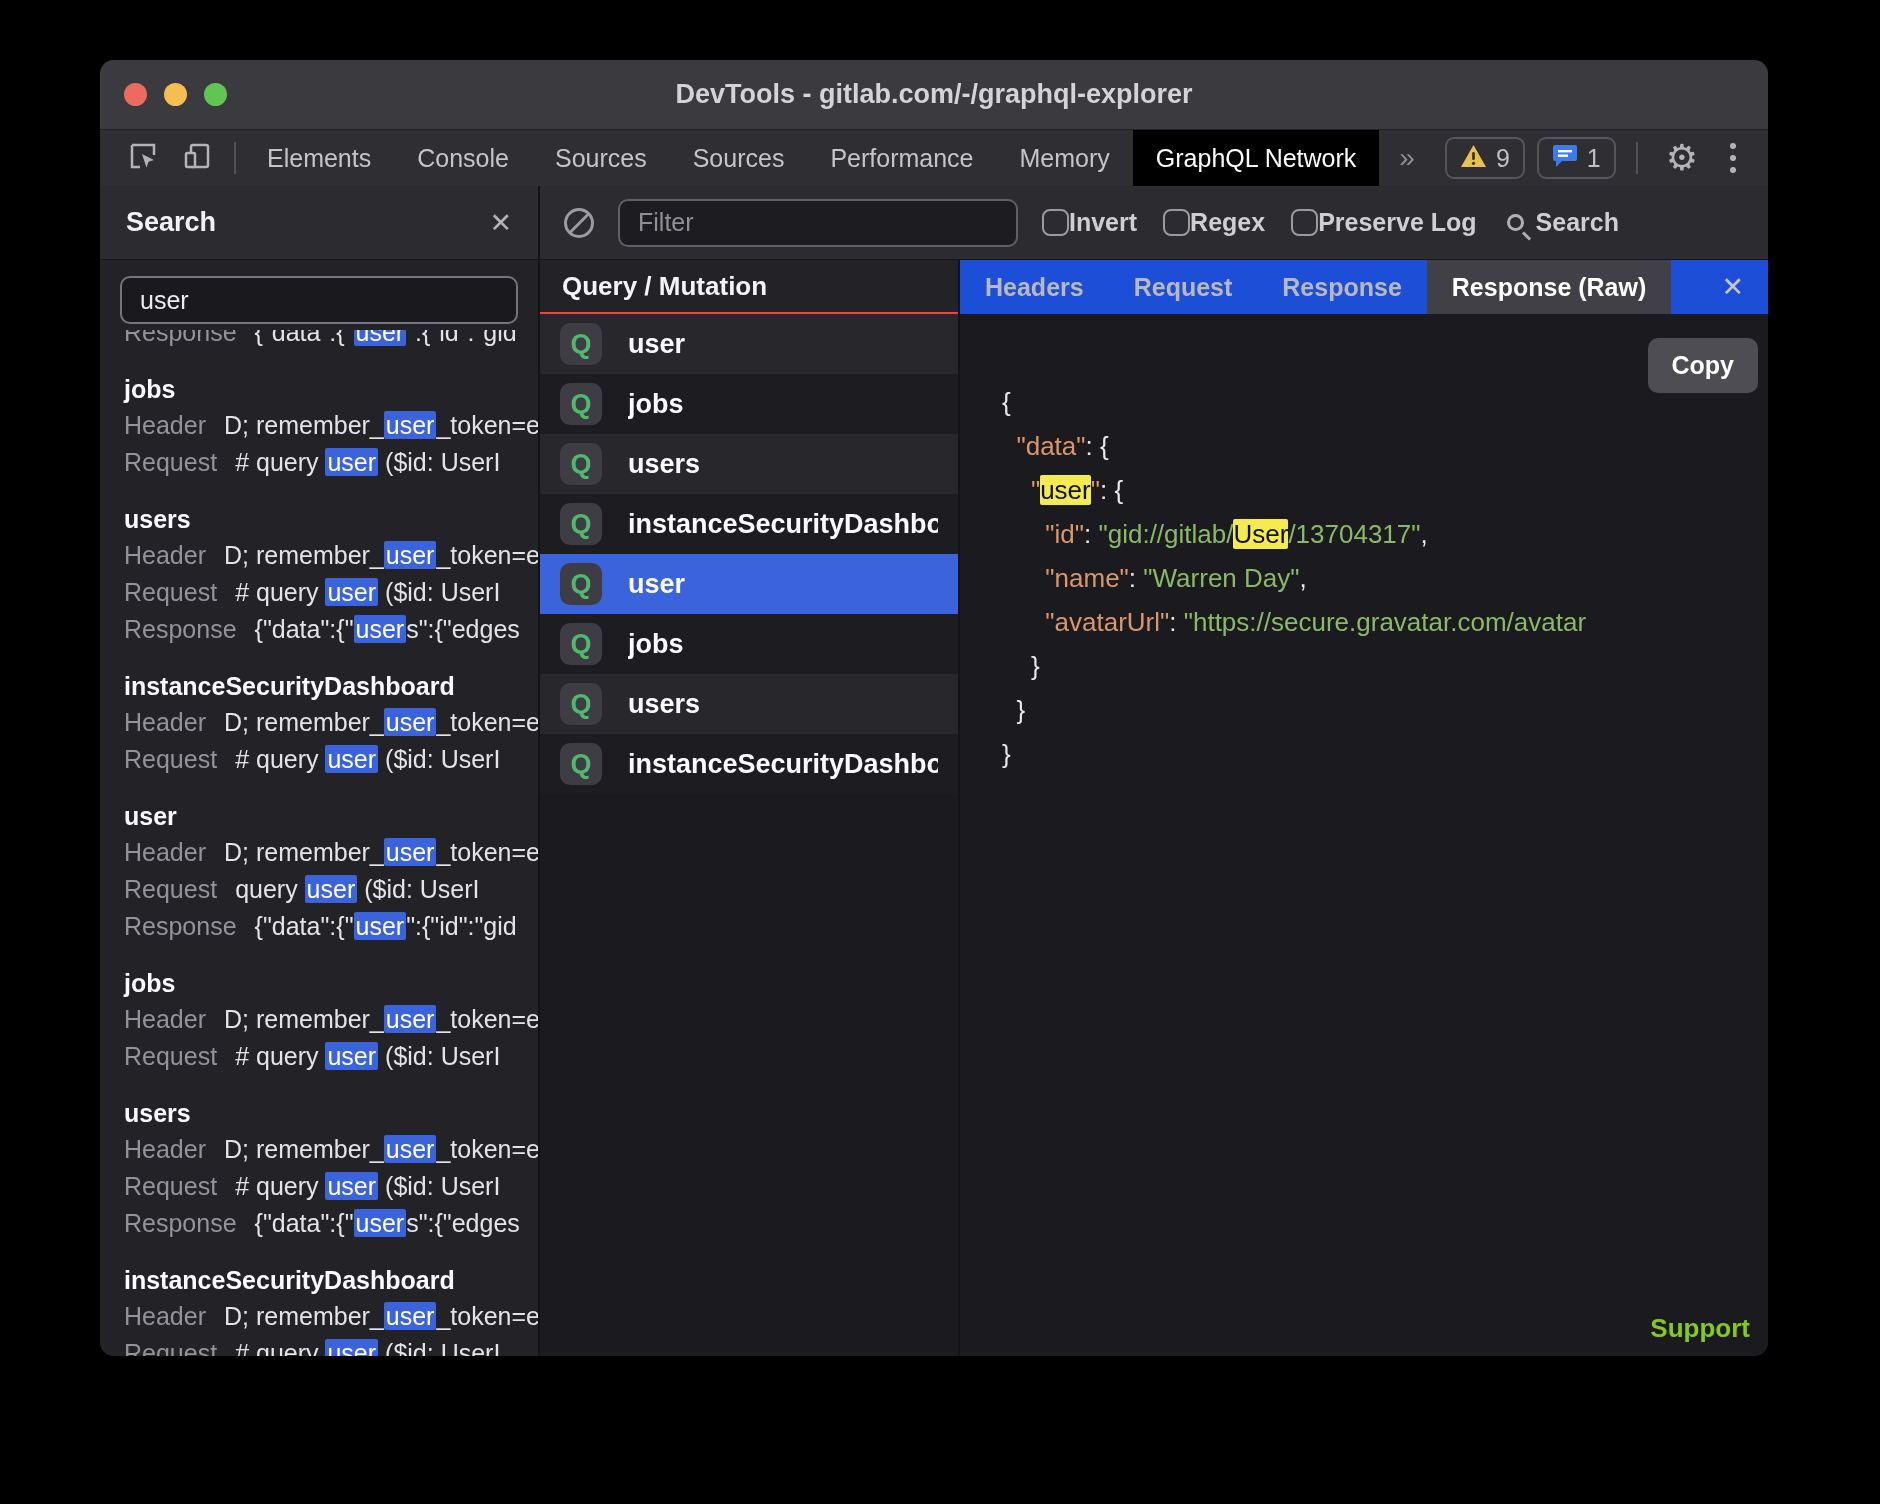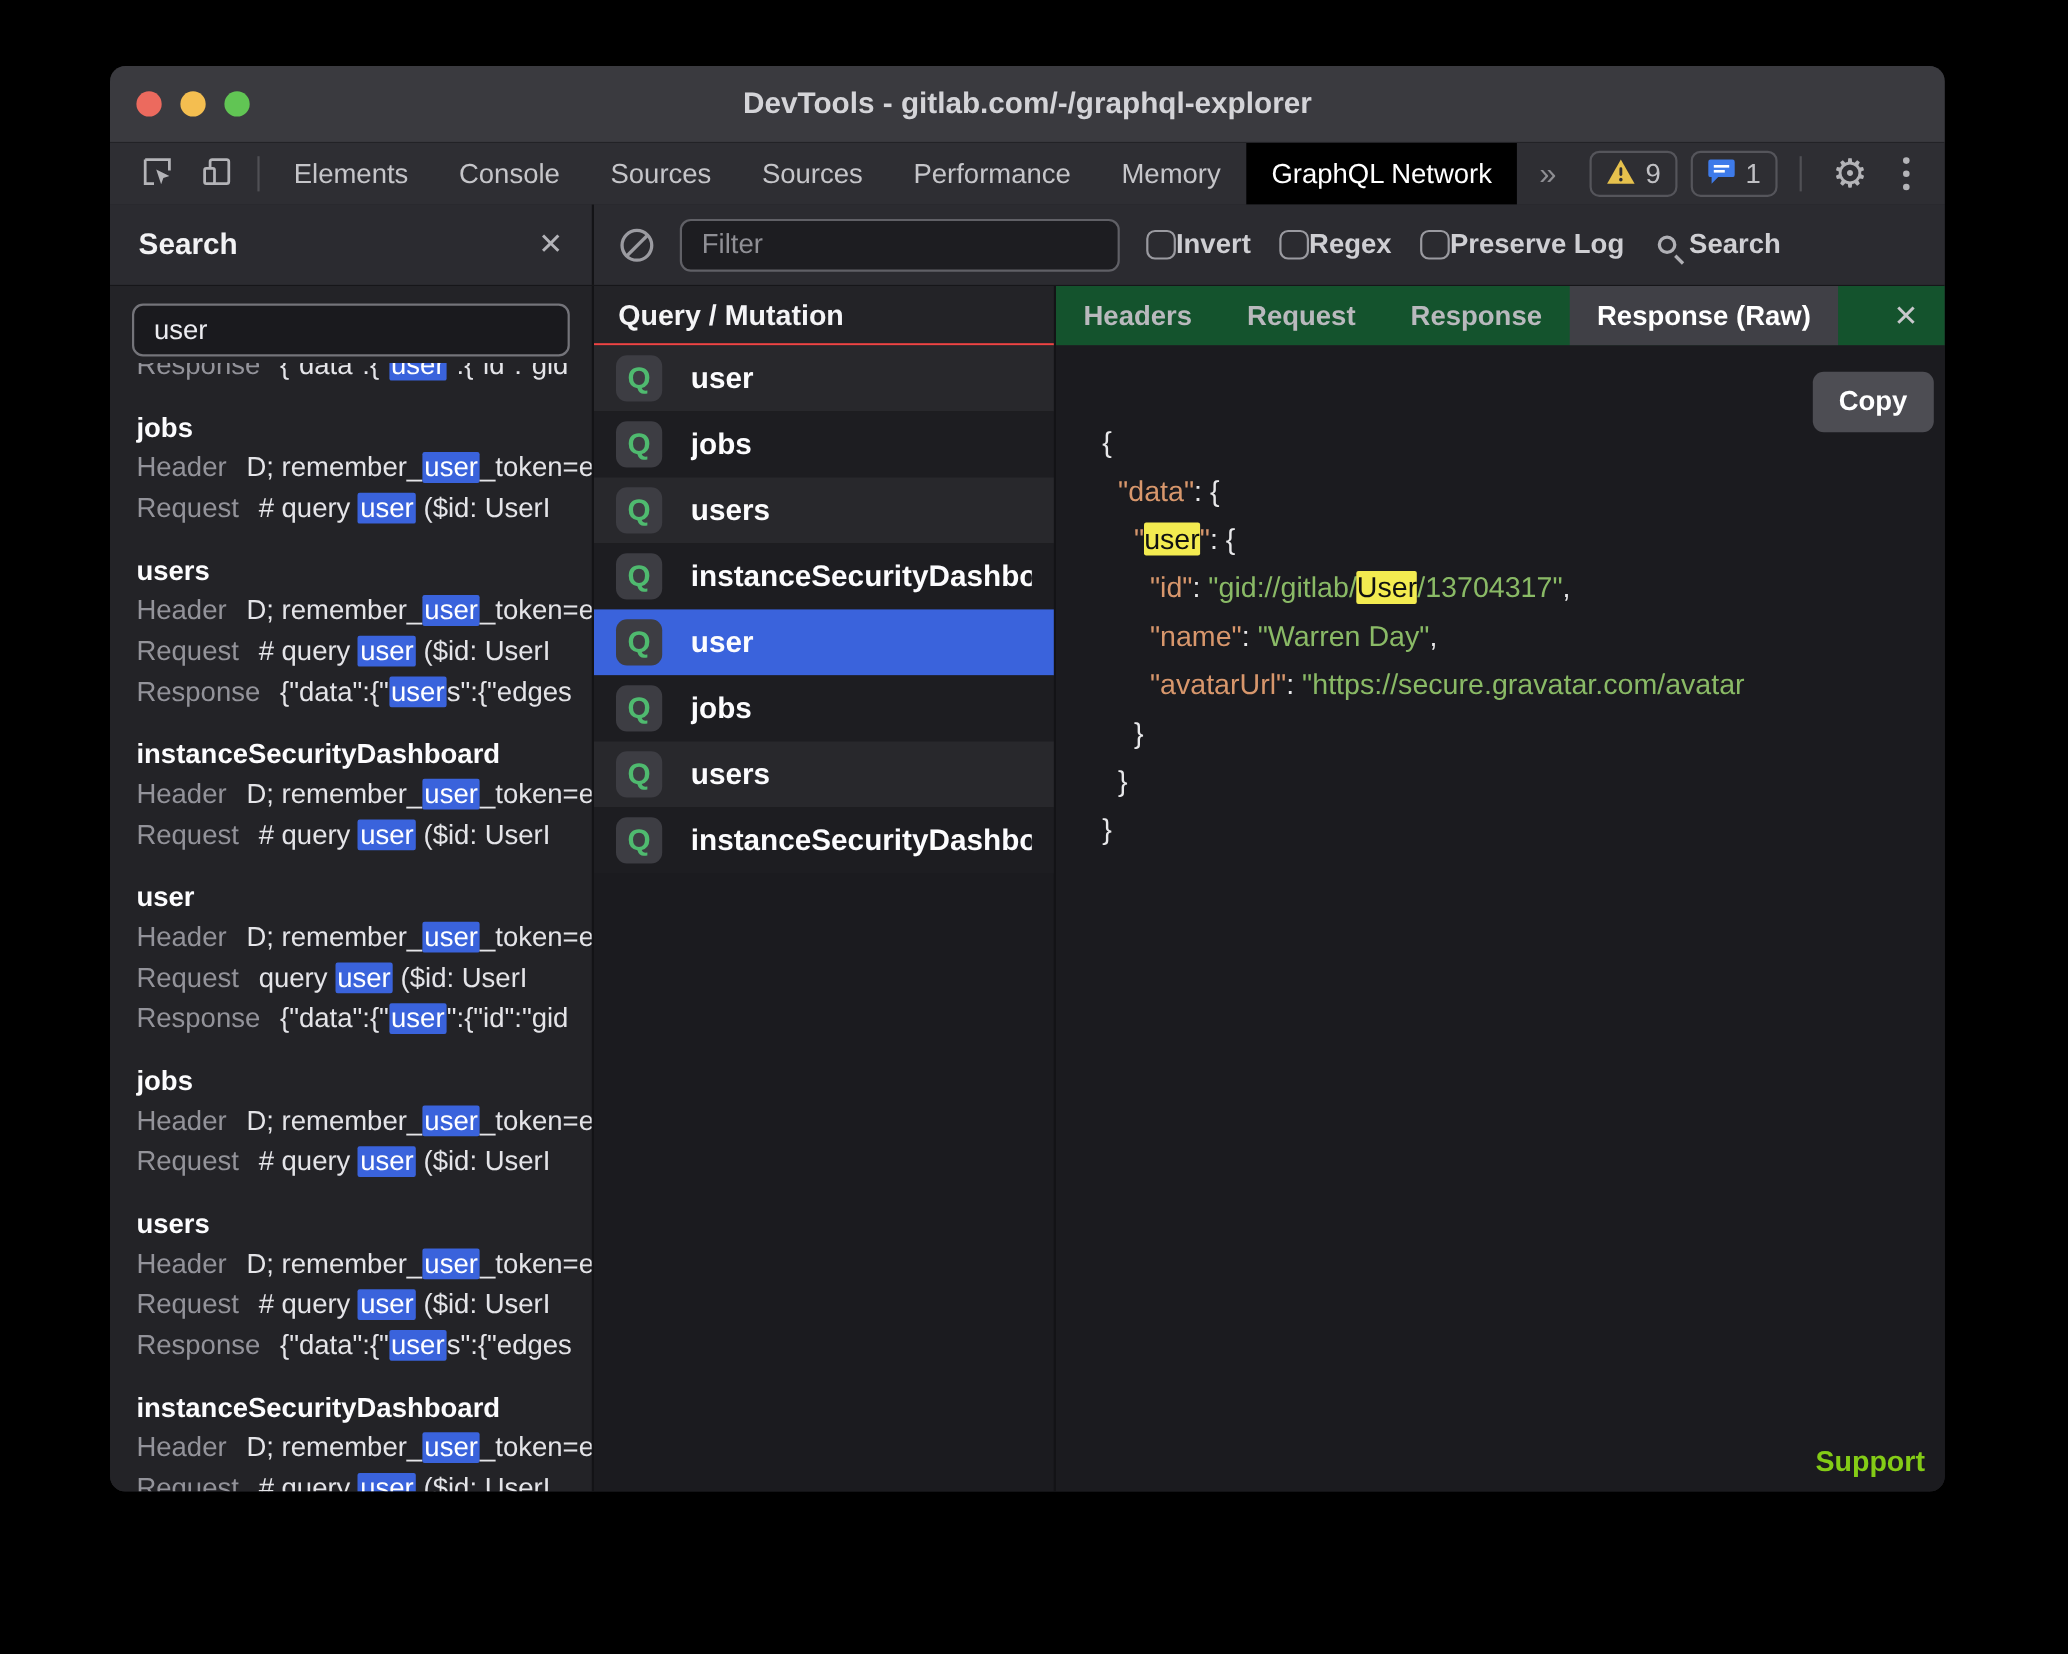--- a/index.html
+++ b/index.html
@@ -61,21 +61,21 @@
   .mid-panel{width:420px;flex:none;border-right:2px solid #131316;background:#1b1b1f;display:flex;flex-direction:column;min-height:0;}
   .mid-header{height:54px;flex:none;display:flex;align-items:center;padding:0 22px;font-size:26px;font-weight:700;color:#f4f4f6;background:#232327;border-bottom:2px solid #ef4444;}
   .q-row{height:60px;flex:none;display:flex;align-items:center;gap:26px;padding:0 20px;}
   .q-row.light{background:#28282c;}
   .q-row.dark{background:#1d1d21;}
   .q-row.selected{background:#3a63dc;}
   .q-badge{width:42px;height:42px;flex:none;border-radius:10px;background:#3d3d43;color:#4fba6f;font-size:27px;font-weight:700;display:flex;align-items:center;justify-content:center;}
   .q-label{font-size:27px;font-weight:700;color:#fcfcfe;white-space:nowrap;overflow:hidden;}
 
   .right-panel{flex:1;display:flex;flex-direction:column;min-width:0;min-height:0;}
-  .detail-tabs{height:54px;flex:none;background:#14532d;display:flex;align-items:stretch;}
+  .detail-tabs{height:54px;flex:none;background:#1d4ed8;display:flex;align-items:stretch;}
   .d-tab{display:flex;align-items:center;padding:0 25px;font-size:25px;font-weight:600;color:#b9b9bd;}
   .d-tab.active{background:#404046;color:#fff;}
   .detail-close{margin-left:auto;display:flex;align-items:center;padding:0 24px;font-size:27px;color:#c8c8cc;}
   .detail-body{flex:1;position:relative;background:#1b1b1f;overflow:hidden;}
   .copy-btn{position:absolute;top:24px;right:10px;background:#4d4d53;border:none;border-radius:10px;color:#fff;font-size:25px;font-weight:700;padding:13px 24px;}
   .json{margin:0;padding:66px 0 0 42px;font-family:"DejaVu Sans Mono",monospace;font-size:26px;line-height:44px;white-space:pre;overflow:hidden;}
   .c-p{color:#e8e8ea;} .c-k{color:#d8976c;} .c-v{color:#8aba66;}
   .hl-y{background:#f3eb50;color:#111;border-radius:2px;}
   .support{position:absolute;right:18px;bottom:12px;font-size:26px;font-weight:700;color:#84cc16;}
 </style>

